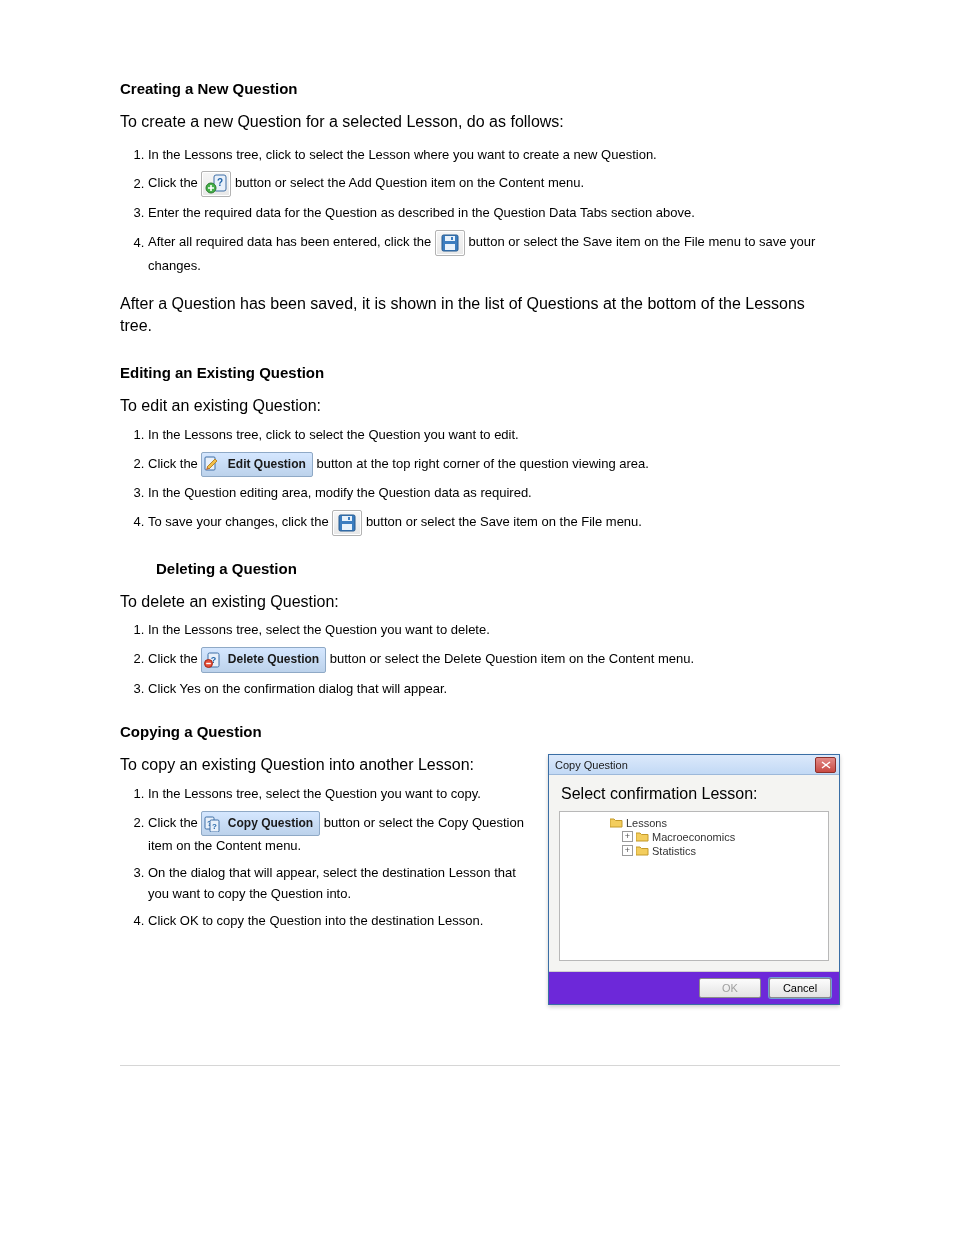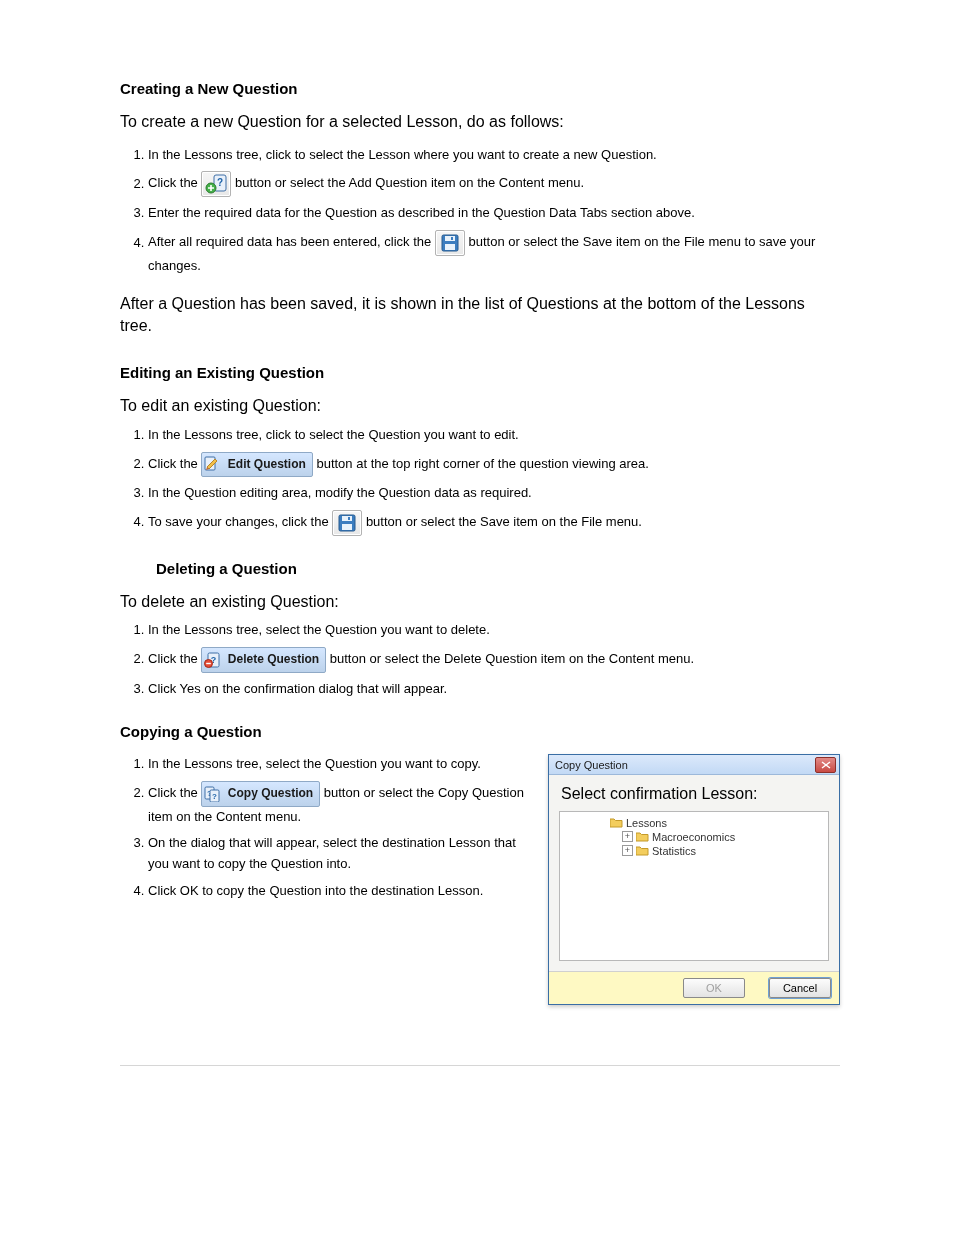--- a/index.html
+++ b/index.html
@@ -124,23 +124,23 @@
     font-size: 9px; line-height: 7px; color:#555;
     margin-right: 3px;
   }
   .folder-icon {
     display:inline-block; margin-right:3px;
     width:13px; height:11px;
   }
   .dialog .footer {
     display: flex;
     justify-content: flex-end;
-    gap: 24px;
+    gap: 8px;
     padding: 6px 8px;
-    background: #fef9c3;
+    background: #6d28d9;
     border-top: 1px solid #d0d0d0;
   }
   .dlg-btn {
     min-width: 60px;
     height: 18px;
     font-size: 11px;
     border: 1px solid #8a8a8a;
     background: linear-gradient(#fcfcfc,#e3e3e3);
     border-radius: 2px;
     display:flex; align-items:center; justify-content:center;
@@ -242,20 +242,21 @@
       </span>
       <span> button or select the Delete Question item on the Content menu.</span>
     </li>
     <li>Click Yes on the confirmation dialog that will appear.</li>
   </ol>
 
   <h2 class="section-title" style="margin-top:24px;">Copying a Question</h2>
 
   <div class="two-col">
     <div class="left">
+      <p class="tight">To copy an existing Question into another Lesson:</p>
       <ol>
         <li>In the Lessons tree, select the Question you want to copy.</li>
         <li>
           <span>Click the </span>
           <span class="pill-btn">
             <span class="pill-icon">
               <svg width="16" height="16" viewBox="0 0 16 16">
                 <rect x="1" y="1" width="9" height="12" rx="1.2" fill="#e8f0fa" stroke="#3f6fa6"></rect>
                 <text x="5.5" y="10" text-anchor="middle" font-size="8" font-weight="bold" fill="#1f63a8">?</text>
                 <rect x="6" y="4" width="9" height="12" rx="1.2" fill="#e8f0fa" stroke="#3f6fa6"></rect>

